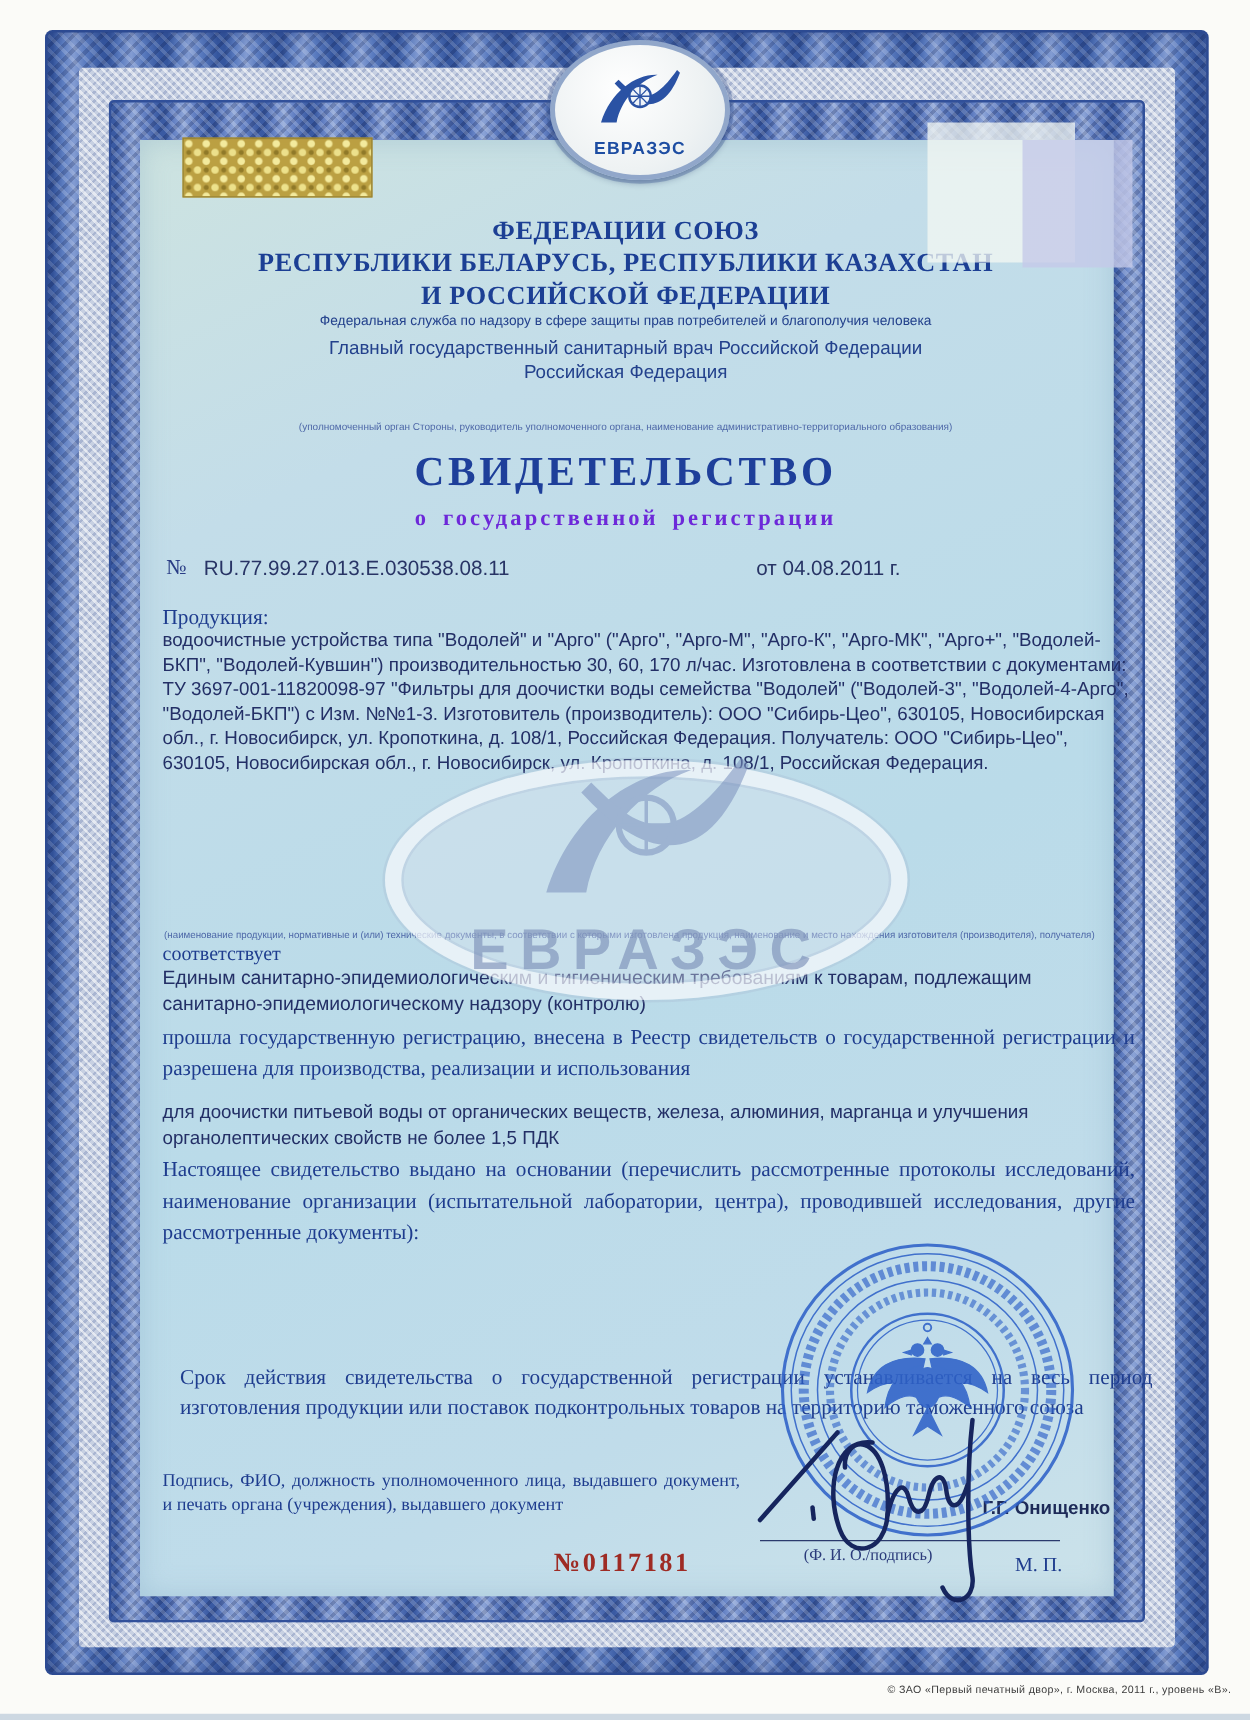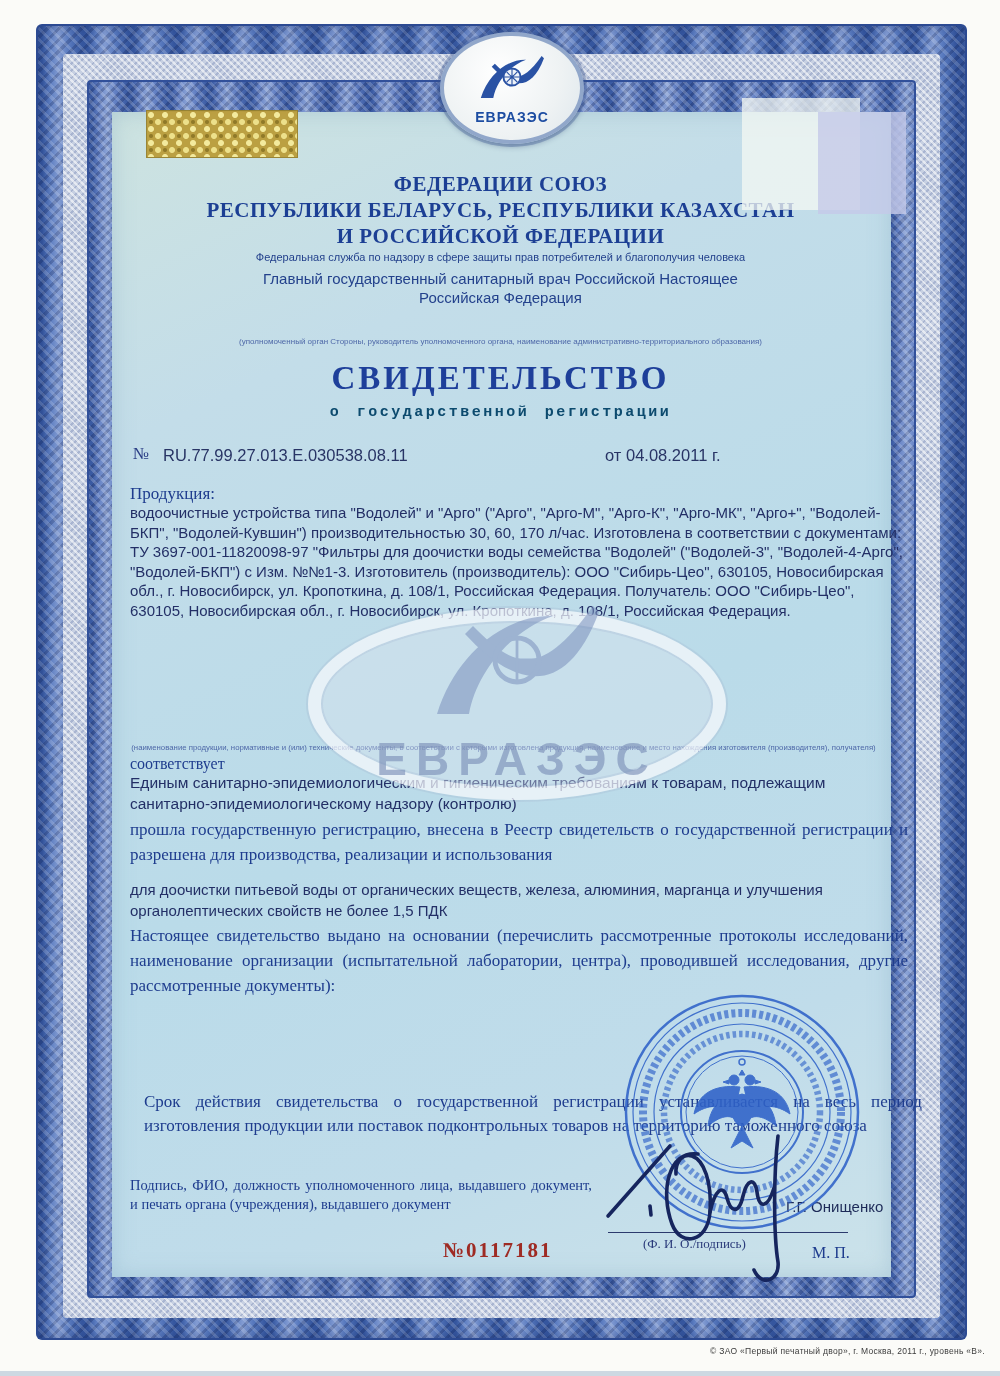--- a/index.html
+++ b/index.html
@@ -68,21 +68,21 @@
     background:radial-gradient(circle at 40% 35%,#ffffff 0%,#eef2f3 60%,#dde6ec 100%);
     border:4px solid #91a7ca;box-shadow:0 0 0 3px rgba(60,90,150,.35), 0 2px 6px rgba(20,40,90,.4);
     display:flex;flex-direction:column;align-items:center;justify-content:center;z-index:3;
   }
   .badge-org{color:#1d4da2;font-weight:bold;font-size:14px;letter-spacing:1px;margin-top:2px;}
   
   .h-serif{color:#1c3f94;font-weight:bold;letter-spacing:.5px;}
   .h-sans{color:#23418c;font-weight:bold;}
   .note{color:#4e68a8;}
   .title-main{color:#1e3f9a;font-weight:bold;font-size:33px;letter-spacing:3px;}
-  .title-sub{color:#0c4a6e;font-weight:bold;font-size:15px;letter-spacing:2.5px;word-spacing:4px;font-family:Liberation Mono, monospace;}
+  .title-sub{color:#6d28d9;font-weight:bold;font-size:18px;letter-spacing:2.5px;word-spacing:4px;}
   .body-sans{color:#232f66;font-size:15px;line-height:19.5px;}
   .body-serif{color:#1e3c8e;font-size:17px;}
   
   .wm{
     left:308px;top:608px;width:392px;height:166px;border-radius:50%;
     border:13px solid rgba(255,255,255,.55);
     background:rgba(222,229,240,.38);
     z-index:1;display:flex;flex-direction:column;align-items:center;justify-content:flex-end;
     box-shadow:0 0 0 2px rgba(160,175,205,.25), inset 0 0 0 2px rgba(160,175,205,.25);
   }
@@ -120,21 +120,21 @@
         <path d="M39,33 H61 M50,22 V44 M43,26 C47,31 53,35 57,40 M57,26 C53,31 47,35 43,40" stroke="#2a52a4" stroke-width="1.4" fill="none"></path>
       </svg>
     </span>
     <span class="badge-org">ЕВРАЗЭС</span>
   </div>
 
   <div class="abs ctr ser h-serif" style="top:172px;font-size:21px;">ФЕДЕРАЦИИ СОЮЗ</div>
   <div class="abs ctr ser h-serif" style="top:198px;font-size:21px;">РЕСПУБЛИКИ БЕЛАРУСЬ, РЕСПУБЛИКИ КАЗАХСТАН</div>
   <div class="abs ctr ser h-serif" style="top:224px;font-size:21px;">И РОССИЙСКОЙ ФЕДЕРАЦИИ</div>
   <div class="abs ctr h-sans" style="top:251px;font-size:11px;font-weight:normal;color:#23418c;">Федеральная служба по надзору в сфере защиты прав потребителей и благополучия человека</div>
-  <div class="abs ctr h-sans" style="top:270px;font-size:15px;font-weight:normal;color:#23418c;">Главный государственный санитарный врач Российской Настоящее</div>
+  <div class="abs ctr h-sans" style="top:270px;font-size:15px;font-weight:normal;color:#23418c;">Главный государственный санитарный врач Российской Федерации</div>
   <div class="abs ctr h-sans" style="top:289px;font-size:15px;font-weight:normal;color:#23418c;">Российская Федерация</div>
   <div class="abs ctr note" style="top:337px;font-size:8px;">(уполномоченный орган Стороны, руководитель уполномоченного органа, наименование административно-территориального образования)</div>
 
   <div class="abs ctr ser title-main" style="top:360px;">СВИДЕТЕЛЬСТВО</div>
   <div class="abs ctr ser title-sub" style="top:404px;">о государственной регистрации</div>
 
   <div class="abs ser" style="left:133px;top:444px;font-size:17px;color:#2a3d85;">№</div>
   <div class="abs" style="left:163px;top:446px;font-size:16.5px;color:#283465;">RU.77.99.27.013.E.030538.08.11</div>
   <div class="abs" style="left:605px;top:446px;font-size:16.5px;color:#283465;">от 04.08.2011 г.</div>
 
@@ -194,21 +194,21 @@
     <g stroke="#16255e" stroke-width="3.6" fill="none" stroke-linecap="round">
       <path d="M28,96 L90,26"></path>
       <path d="M70,86 l1,9"></path>
       <path d="M118,34 C88,30 80,72 92,104 C101,128 128,122 130,92 C132,62 124,40 112,36 C103,33 95,42 96,54"></path>
       <path d="M130,92 C135,70 143,63 147,78 C151,93 159,94 163,76 C167,59 175,57 177,72 C179,88 187,90 194,68"></path>
       <path d="M198,16 C193,60 194,118 198,142 C200,160 182,168 174,150"></path>
     </g>
   </svg>
 
   <div class="abs ser jus" style="left:130px;top:1176px;width:462px;font-size:14.5px;line-height:19px;color:#1e3c8e;">Подпись, ФИО, должность уполномоченного лица, выдавшего документ, и печать органа (учреждения), выдавшего документ</div>
-  <div class="abs" style="left:786px;top:1198px;font-size:15px;font-weight:normal;color:#1d2a58;">Г.Г. Онищенко</div>
+  <div class="abs" style="left:786px;top:1198px;font-size:15px;font-weight:bold;color:#1d2a58;">Г.Г. Онищенко</div>
   <div class="abs sig-line"></div>
   <div class="abs ser" style="left:643px;top:1236px;font-size:13px;color:#2a3a7a;">(Ф. И. О./подпись)</div>
   <div class="abs ser serial" style="left:443px;top:1238px;">№0117181</div>
   <div class="abs ser" style="left:812px;top:1244px;font-size:16px;color:#1e3c8e;">М. П.</div>
 
   <div class="abs footer" style="left:500px;top:1346px;width:485px;text-align:right;">© ЗАО «Первый печатный двор»,  г. Москва,  2011 г., уровень «В».</div>
   <div class="bottom-strip"></div>
 
 </div>
 

